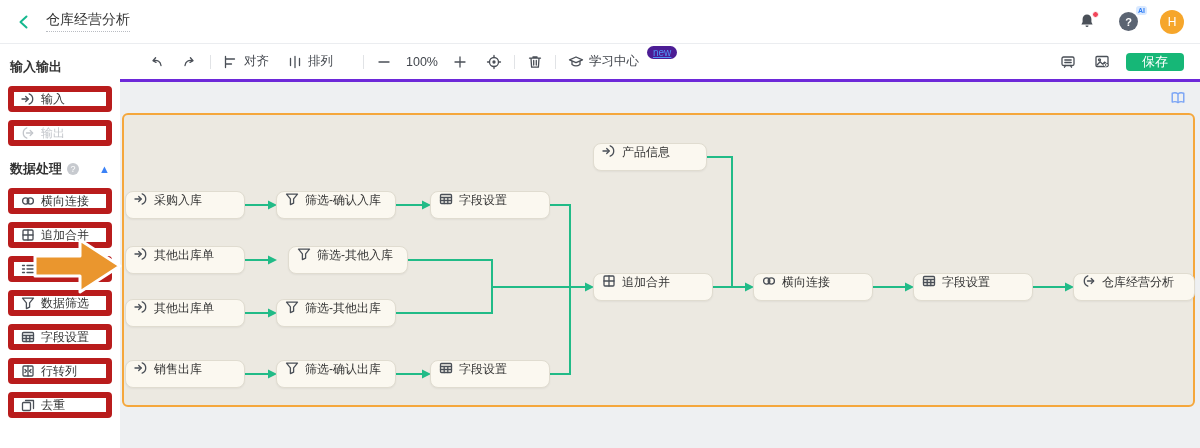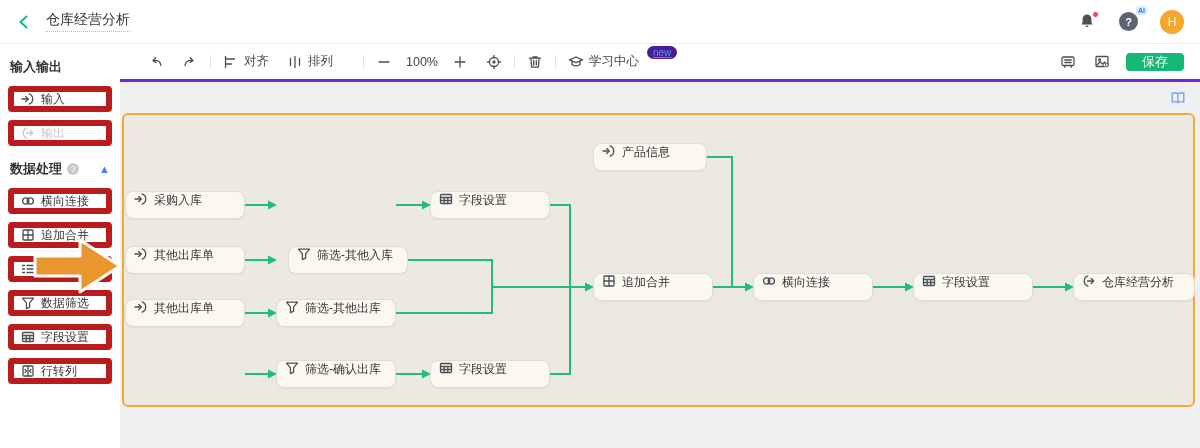--- a/index.html
+++ b/index.html
@@ -175,20 +175,29 @@
       </div>
       <div class="sitem">
         <span class="si">
             <svg viewBox="0 0 14 14" fill="none" stroke="#4a4f57" stroke-width="1.3" stroke-linecap="round" stroke-linejoin="round">
               <rect x="2" y="2" width="10" height="10" rx="1"></rect>
               <path d="M7 2v10"></path>
               <path d="M4 5.5l1.5 1.5L4 8.5M10 5.5L8.5 7 10 8.5"></path>
             </svg>
           </span>
         <span>行转列</span>
+      </div>
+      <div class="sitem">
+        <span class="si">
+            <svg viewBox="0 0 14 14" fill="none" stroke="#4a4f57" stroke-width="1.3" stroke-linecap="round" stroke-linejoin="round">
+              <rect x="1.5" y="4.5" width="8" height="8" rx="1"></rect>
+              <path d="M4.5 2.5h8v8"></path>
+            </svg>
+          </span>
+        <span>去重</span>
       </div>
     </div>
 
     <div class="content">
 
       <div class="toolbar">
         <span class="ti tgap">
             <svg viewBox="0 0 16 16" fill="none" stroke="#4a4f57" stroke-width="1.3" stroke-linecap="round" stroke-linejoin="round">
               <path d="M13 11.5C12.4 7.5 9.6 6 5.8 6.6"></path>
               <path d="M7.6 3.8L5 6.8l3 1.6"></path>
@@ -318,20 +327,28 @@
         <div class="node" style="left:5px;top:109px">
           <span class="ni">
               <svg viewBox="0 0 14 14" fill="none" stroke="#4a4f57" stroke-width="1.3" stroke-linecap="round" stroke-linejoin="round">
                 <path d="M1 7h6"></path>
                 <path d="M4.7 4.5L7.2 7l-2.5 2.5"></path>
                 <path d="M8.2 1.8a5.6 5.6 0 0 1 0 10.4"></path>
               </svg>
             </span>
           <span class="nl">采购入库</span>
         </div>
+        <div class="node" style="left:156px;top:109px">
+          <span class="ni">
+              <svg viewBox="0 0 14 14" fill="none" stroke="#4a4f57" stroke-width="1.3" stroke-linecap="round" stroke-linejoin="round">
+                <path d="M1.5 2.2h11L8.6 6.8v4.4l-3.2 1.4V6.8z"></path>
+              </svg>
+            </span>
+          <span class="nl">筛选-确认入库</span>
+        </div>
         <div class="node" style="left:310px;top:109px">
           <span class="ni">
               <svg viewBox="0 0 14 14" fill="none" stroke="#4a4f57" stroke-width="1.3" stroke-linecap="round" stroke-linejoin="round">
                 <rect x="1.5" y="2.5" width="11" height="9" rx="1"></rect>
                 <path d="M1.5 5.5h11M1.5 8.5h11M5.2 5.5v6M8.8 5.5v6"></path>
               </svg>
             </span>
           <span class="nl">字段设置</span>
         </div>
         <div class="node" style="left:5px;top:164px">
@@ -362,20 +379,30 @@
             </span>
           <span class="nl">其他出库单</span>
         </div>
         <div class="node" style="left:156px;top:217px">
           <span class="ni">
               <svg viewBox="0 0 14 14" fill="none" stroke="#4a4f57" stroke-width="1.3" stroke-linecap="round" stroke-linejoin="round">
                 <path d="M1.5 2.2h11L8.6 6.8v4.4l-3.2 1.4V6.8z"></path>
               </svg>
             </span>
           <span class="nl">筛选-其他出库</span>
+        </div>
+        <div class="node" style="left:5px;top:278px">
+          <span class="ni">
+              <svg viewBox="0 0 14 14" fill="none" stroke="#4a4f57" stroke-width="1.3" stroke-linecap="round" stroke-linejoin="round">
+                <path d="M1 7h6"></path>
+                <path d="M4.7 4.5L7.2 7l-2.5 2.5"></path>
+                <path d="M8.2 1.8a5.6 5.6 0 0 1 0 10.4"></path>
+              </svg>
+            </span>
+          <span class="nl">销售出库</span>
         </div>
         <div class="node" style="left:156px;top:278px">
           <span class="ni">
               <svg viewBox="0 0 14 14" fill="none" stroke="#4a4f57" stroke-width="1.3" stroke-linecap="round" stroke-linejoin="round">
                 <path d="M1.5 2.2h11L8.6 6.8v4.4l-3.2 1.4V6.8z"></path>
               </svg>
             </span>
           <span class="nl">筛选-确认出库</span>
         </div>
         <div class="node" style="left:310px;top:278px">

